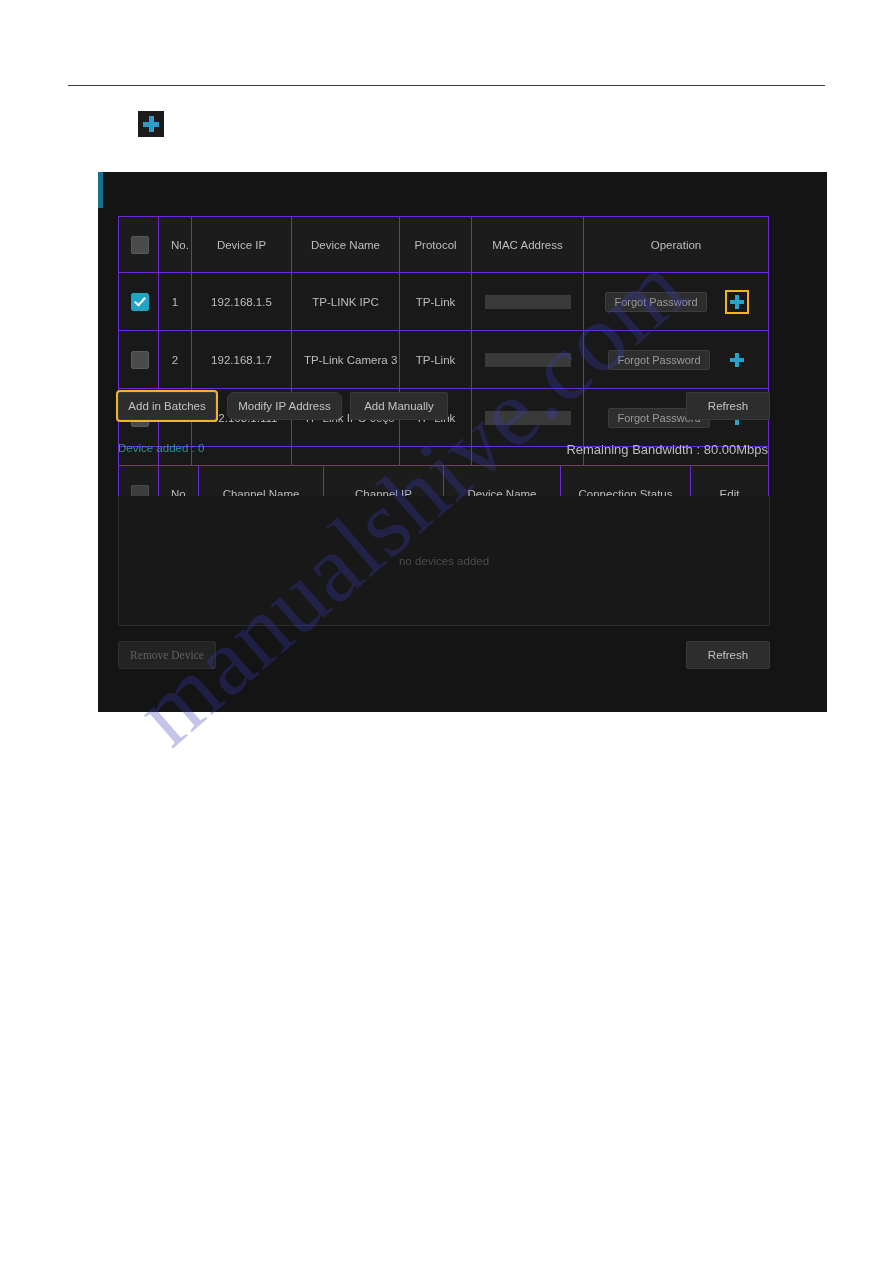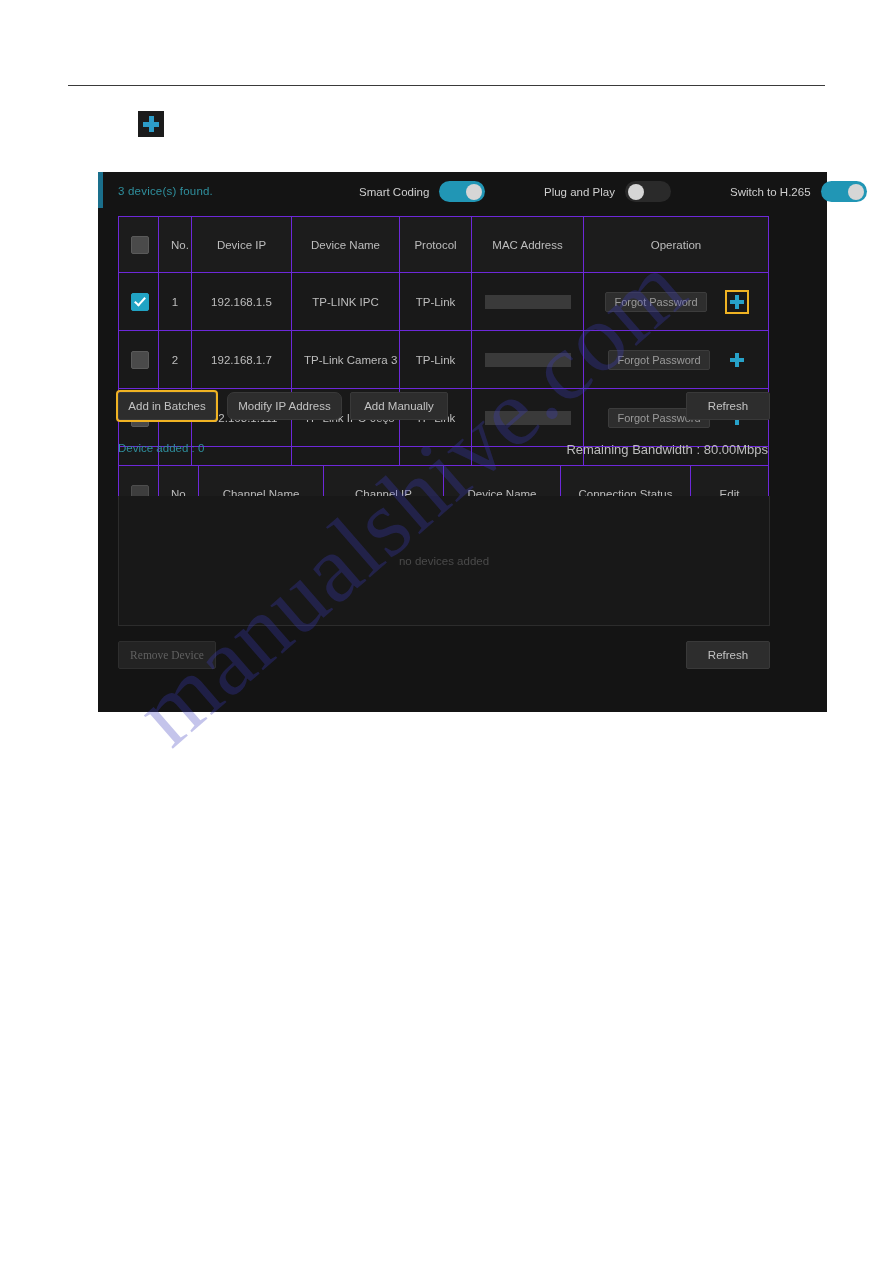--- a/index.html
+++ b/index.html
@@ -338,44 +338,20 @@
 <div class="page-rule"></div>
 
 <div class="plus-badge">
   <span class="plus-glyph"></span>
 </div>
 
 <div class="dialog">
 
   <div class="accent-bar"></div>
 
-  <div class="topbar">
-    <div class="found-text">3 device(s) found.</div>
-
-    <div class="toggle-group tg-smart">
-      <span class="toggle-label">Smart Coding</span>
-      <span class="switch on">
-        <span class="knob"></span>
-      </span>
-    </div>
-
-    <div class="toggle-group tg-pnp">
-      <span class="toggle-label">Plug and Play</span>
-      <span class="switch off">
-        <span class="knob"></span>
-      </span>
-    </div>
-
-    <div class="toggle-group tg-h265">
-      <span class="toggle-label">Switch to H.265</span>
-      <span class="switch on">
-        <span class="knob"></span>
-      </span>
-    </div>
-  </div>
 </div>
 
 <table class="grid top-grid">
   <colgroup>
     <col style="width:40px">
       <col style="width:33px">
       <col style="width:100px">
     <col style="width:108px">
       <col style="width:72px">
       <col style="width:112px">

